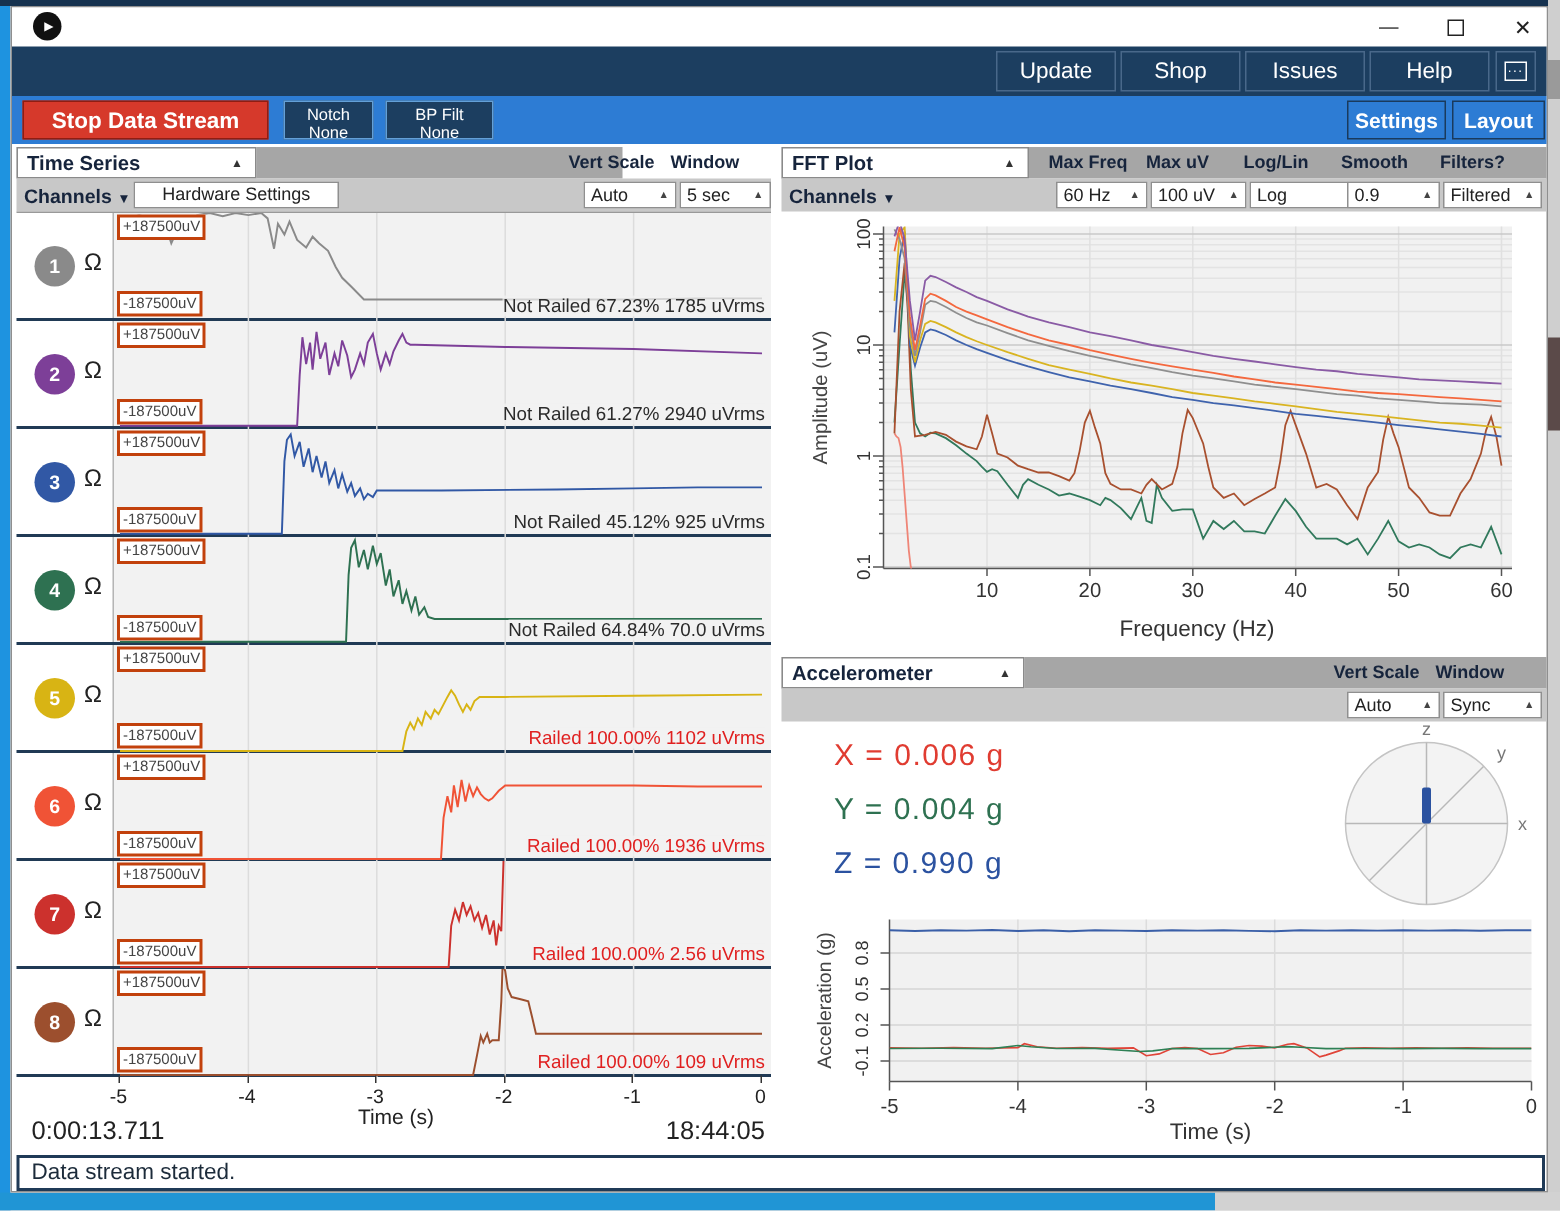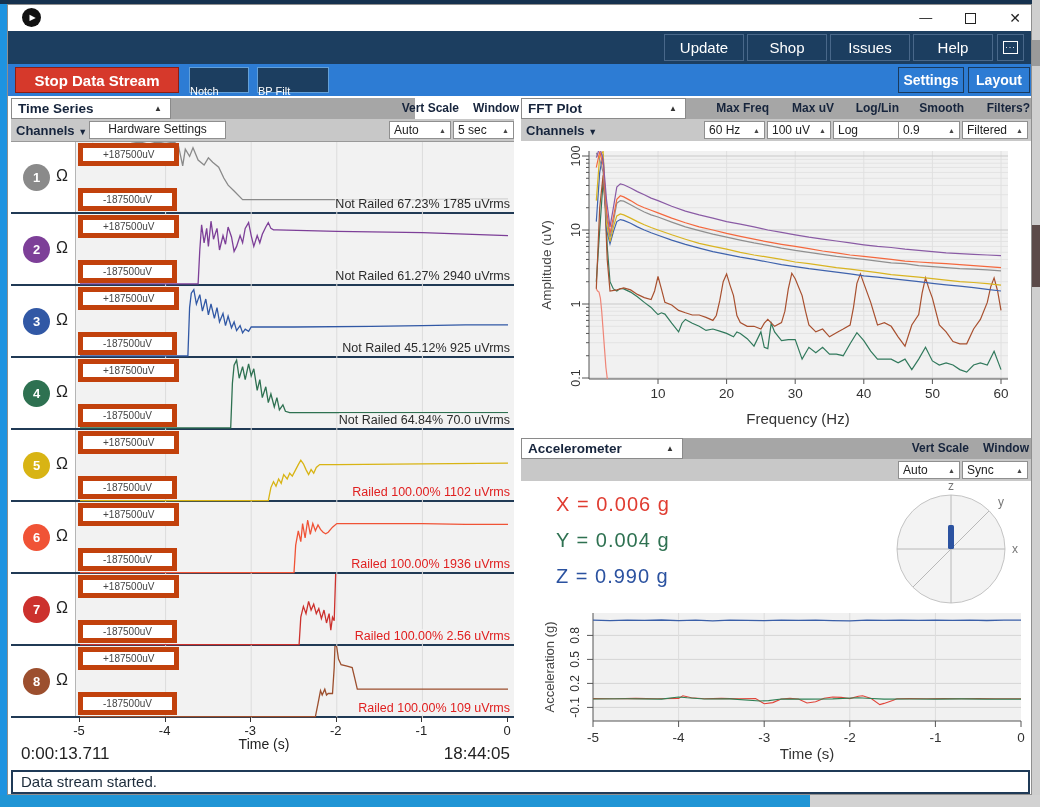--- a/index.html
+++ b/index.html
@@ -37,38 +37,38 @@
   .more-btn { position:absolute; left:989px; top:3px; width:27px; height:27px; border:1px solid #49688a;
               display:flex; align-items:center; justify-content:center; }
   .more-ico { width:15px; height:13px; border:1.5px solid #fff; color:#fff; font-size:9px; line-height:7px;
               text-align:center; letter-spacing:1px; }
 
   
   .toolbar { position:absolute; left:0; top:59px; width:100%; height:32px; background:#2d7cd4; }
   .stop-btn { position:absolute; left:7px; top:3px; width:164px; height:26px; background:#d6392b; border:1px solid #8f1d12;
               color:#fff; font-weight:bold; font-size:15px; display:flex; align-items:center; justify-content:center; }
   .tb-toggle { position:absolute; top:3px; height:26px; background:#1c3e60; border:1px solid #63a0d8; color:#fff;
-               font-size:11px; line-height:12px; padding-top:17px; }
+               font-size:11px; line-height:12px; text-align:center; padding-top:3px; }
   .tb-notch { left:181px; width:60px; }
   .tb-bp { left:249px; width:72px; }
   .tb-right { position:absolute; top:3px; height:26px; background:#2d7cd4; border:1px solid #1a3a5c; color:#fff;
               font-size:14px; font-weight:bold; display:flex; align-items:center; justify-content:center; }
   .tb-settings { left:890px; width:66px; }
   .tb-layout { left:960px; width:62px; }
 
   
   .wh { position:absolute; height:21px; background:#a6a6a6; }
   #ts-wh { left:3px; top:93px; width:404px; }
   #fft-wh { left:513px; top:93px; width:510px; }
   #acc-wh { left:513px; top:433px; width:510px; }
   .wh-title { position:absolute; left:0; top:0; height:21px; background:#fff; border:1px solid #8a8a8a;
               display:flex; align-items:center; justify-content:space-between; padding:0 8px 0 6px;
               font-size:13.5px; font-weight:bold; color:#16243c; }
   .wh-caret { font-size:8px; color:#333; }
-  .wh-label { position:absolute; top:3px; font-size:12px; font-weight:bold; color:#16243c; text-align:right; }
+  .wh-label { position:absolute; top:3px; font-size:12px; font-weight:bold; color:#16243c; text-align:left; }
 
   .wr2 { position:absolute; height:22px; background:#c8c8c8; }
   #ts-row2 { left:3px; top:114px; width:503px; }
   #fft-row2 { left:513px; top:114px; width:510px; }
   #acc-row2 { left:513px; top:454px; width:510px; }
   .channels-btn { position:absolute; left:5px; top:4px; font-size:13px; font-weight:bold; color:#16243c; }
   .ch-caret { font-size:9px; }
   .hw-btn { position:absolute; left:78px; top:2px; width:137px; height:18px; background:#fff; border:1px solid #8f8f8f;
             font-size:12px; color:#222; text-align:center; line-height:15px; }
   .dd { position:absolute; top:2px; height:18px; background:#fff; border:1px solid #8f8f8f; font-size:12px; color:#222;
@@ -76,22 +76,22 @@
   .dd-caret { font-size:7px; color:#444; }
 
   
   #ts-rows { position:absolute; left:3px; top:136px; width:503px; border-top:1px solid #999; }
   .ts-row { position:relative; width:503px; height:72px; border-bottom:2px solid #203a55; background:#fff; display:flex; }
   .ts-side { position:relative; width:64px; }
   .ch-circle { position:absolute; left:12px; top:22px; width:27px; height:27px; border-radius:50%; color:#fff;
                font-size:13px; font-weight:bold; display:flex; align-items:center; justify-content:center; }
   .ch-imp { position:absolute; left:45px; top:25px; font-size:16px; color:#222; }
   .ts-plot { position:relative; width:439px; height:70px; background:#f2f2f2; border-left:1px solid #b5b5b5; }
-  .uv-label { position:absolute; left:2px; background:#fff; border:5px solid #c2410c; font-size:10px; color:#444;
-              padding:0 20px; line-height:13px; }
+  .uv-label { position:absolute; left:2px; background:#fff; border:2px solid #c2410c; font-size:10px; color:#444;
+              padding:0 2px; line-height:13px; }
   .uv-top { top:1px; } .uv-bottom { bottom:1px; }
   .ch-status { position:absolute; right:4px; bottom:1px; font-size:12.5px; color:#2b2b2b; background:rgba(242,242,242,.7); }
   .ch-status.railed { color:#e02020;margin-top:37px; }
 
   
   #ts-axis { position:absolute; left:3px; top:712px; width:503px; height:52px; }
   .tick-mark { position:absolute; top:0; width:1px; height:5px; background:#333; }
   .tick-label { position:absolute; top:6px; width:40px; text-align:center; font-size:13px; color:#222; }
   .ts-xlabel { position:absolute; left:150px; top:19px; width:206px; text-align:center; font-size:14px; color:#222; }
   .ts-elapsed { position:absolute; left:10px; top:27px; font-size:17px; color:#222; }

